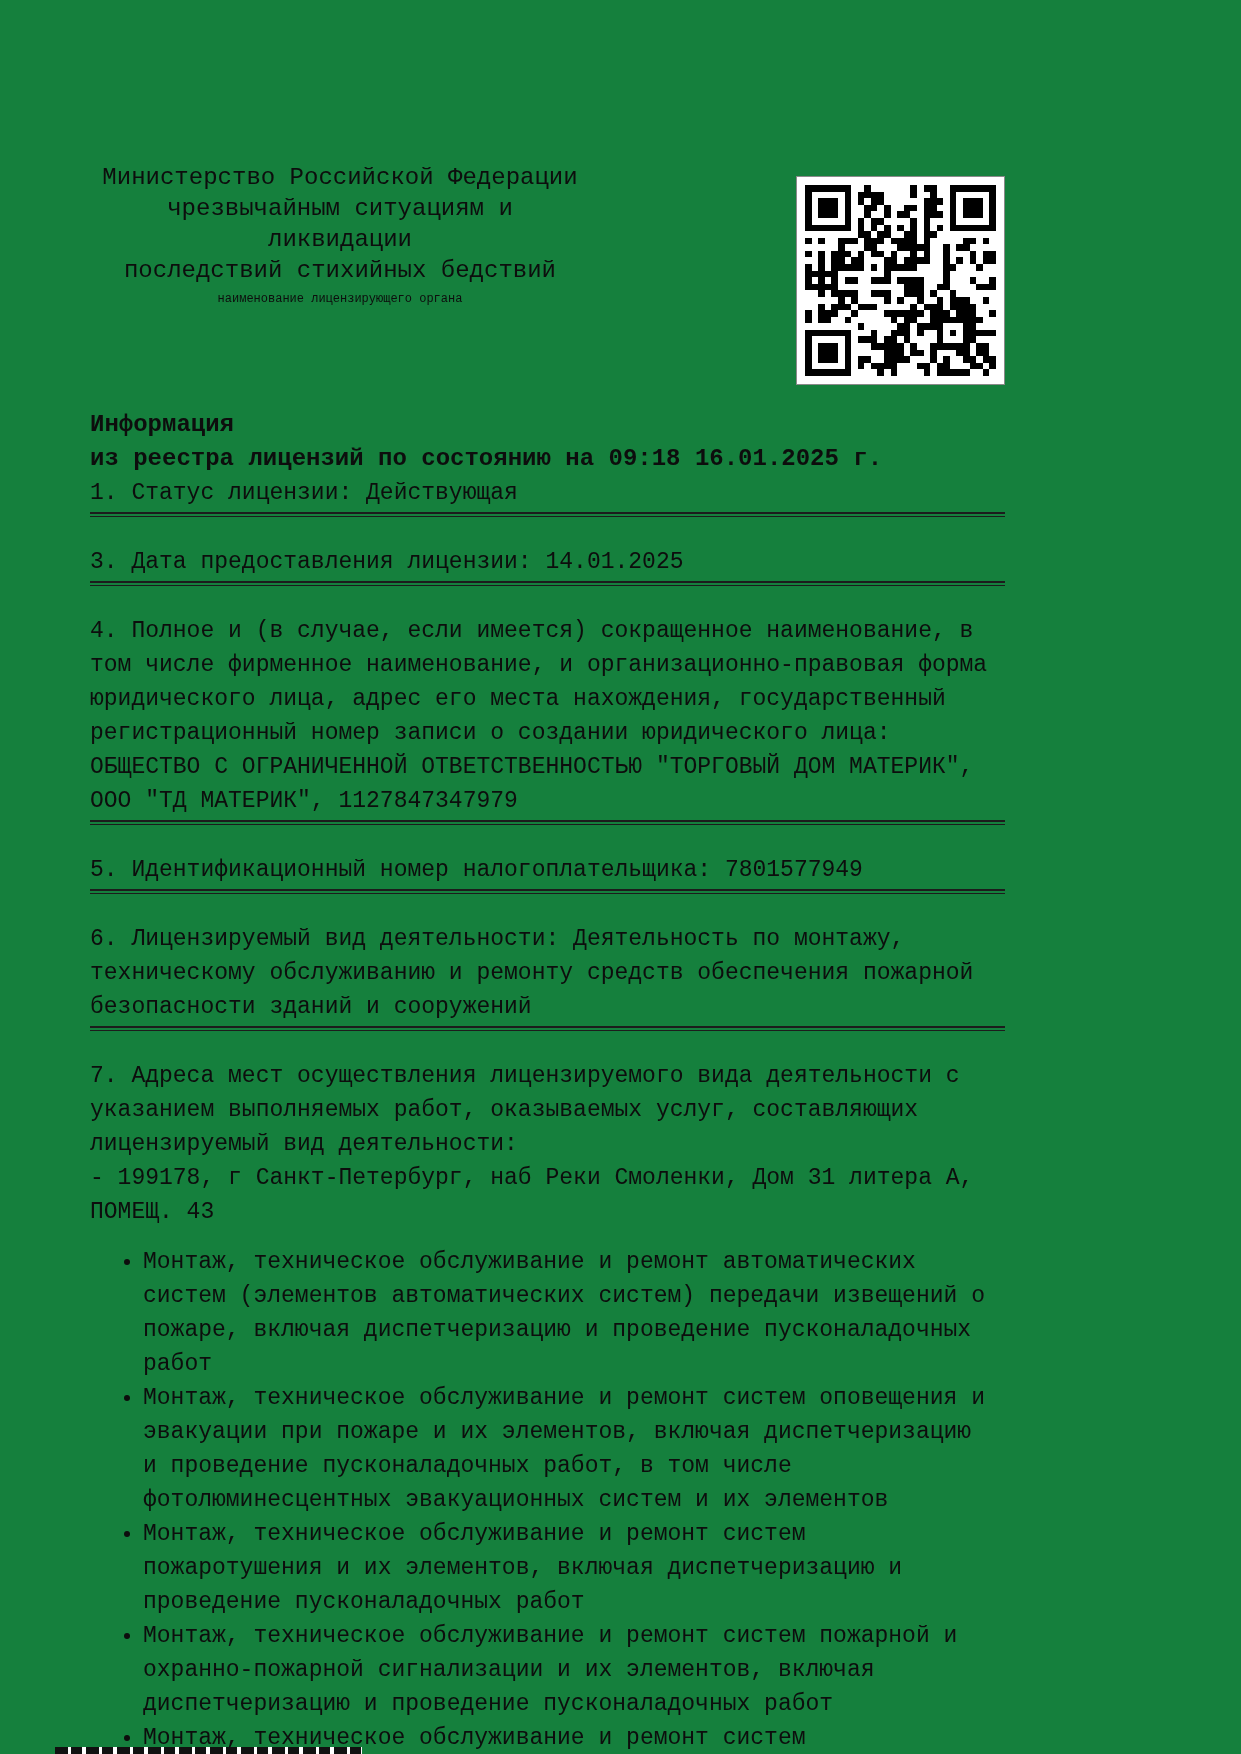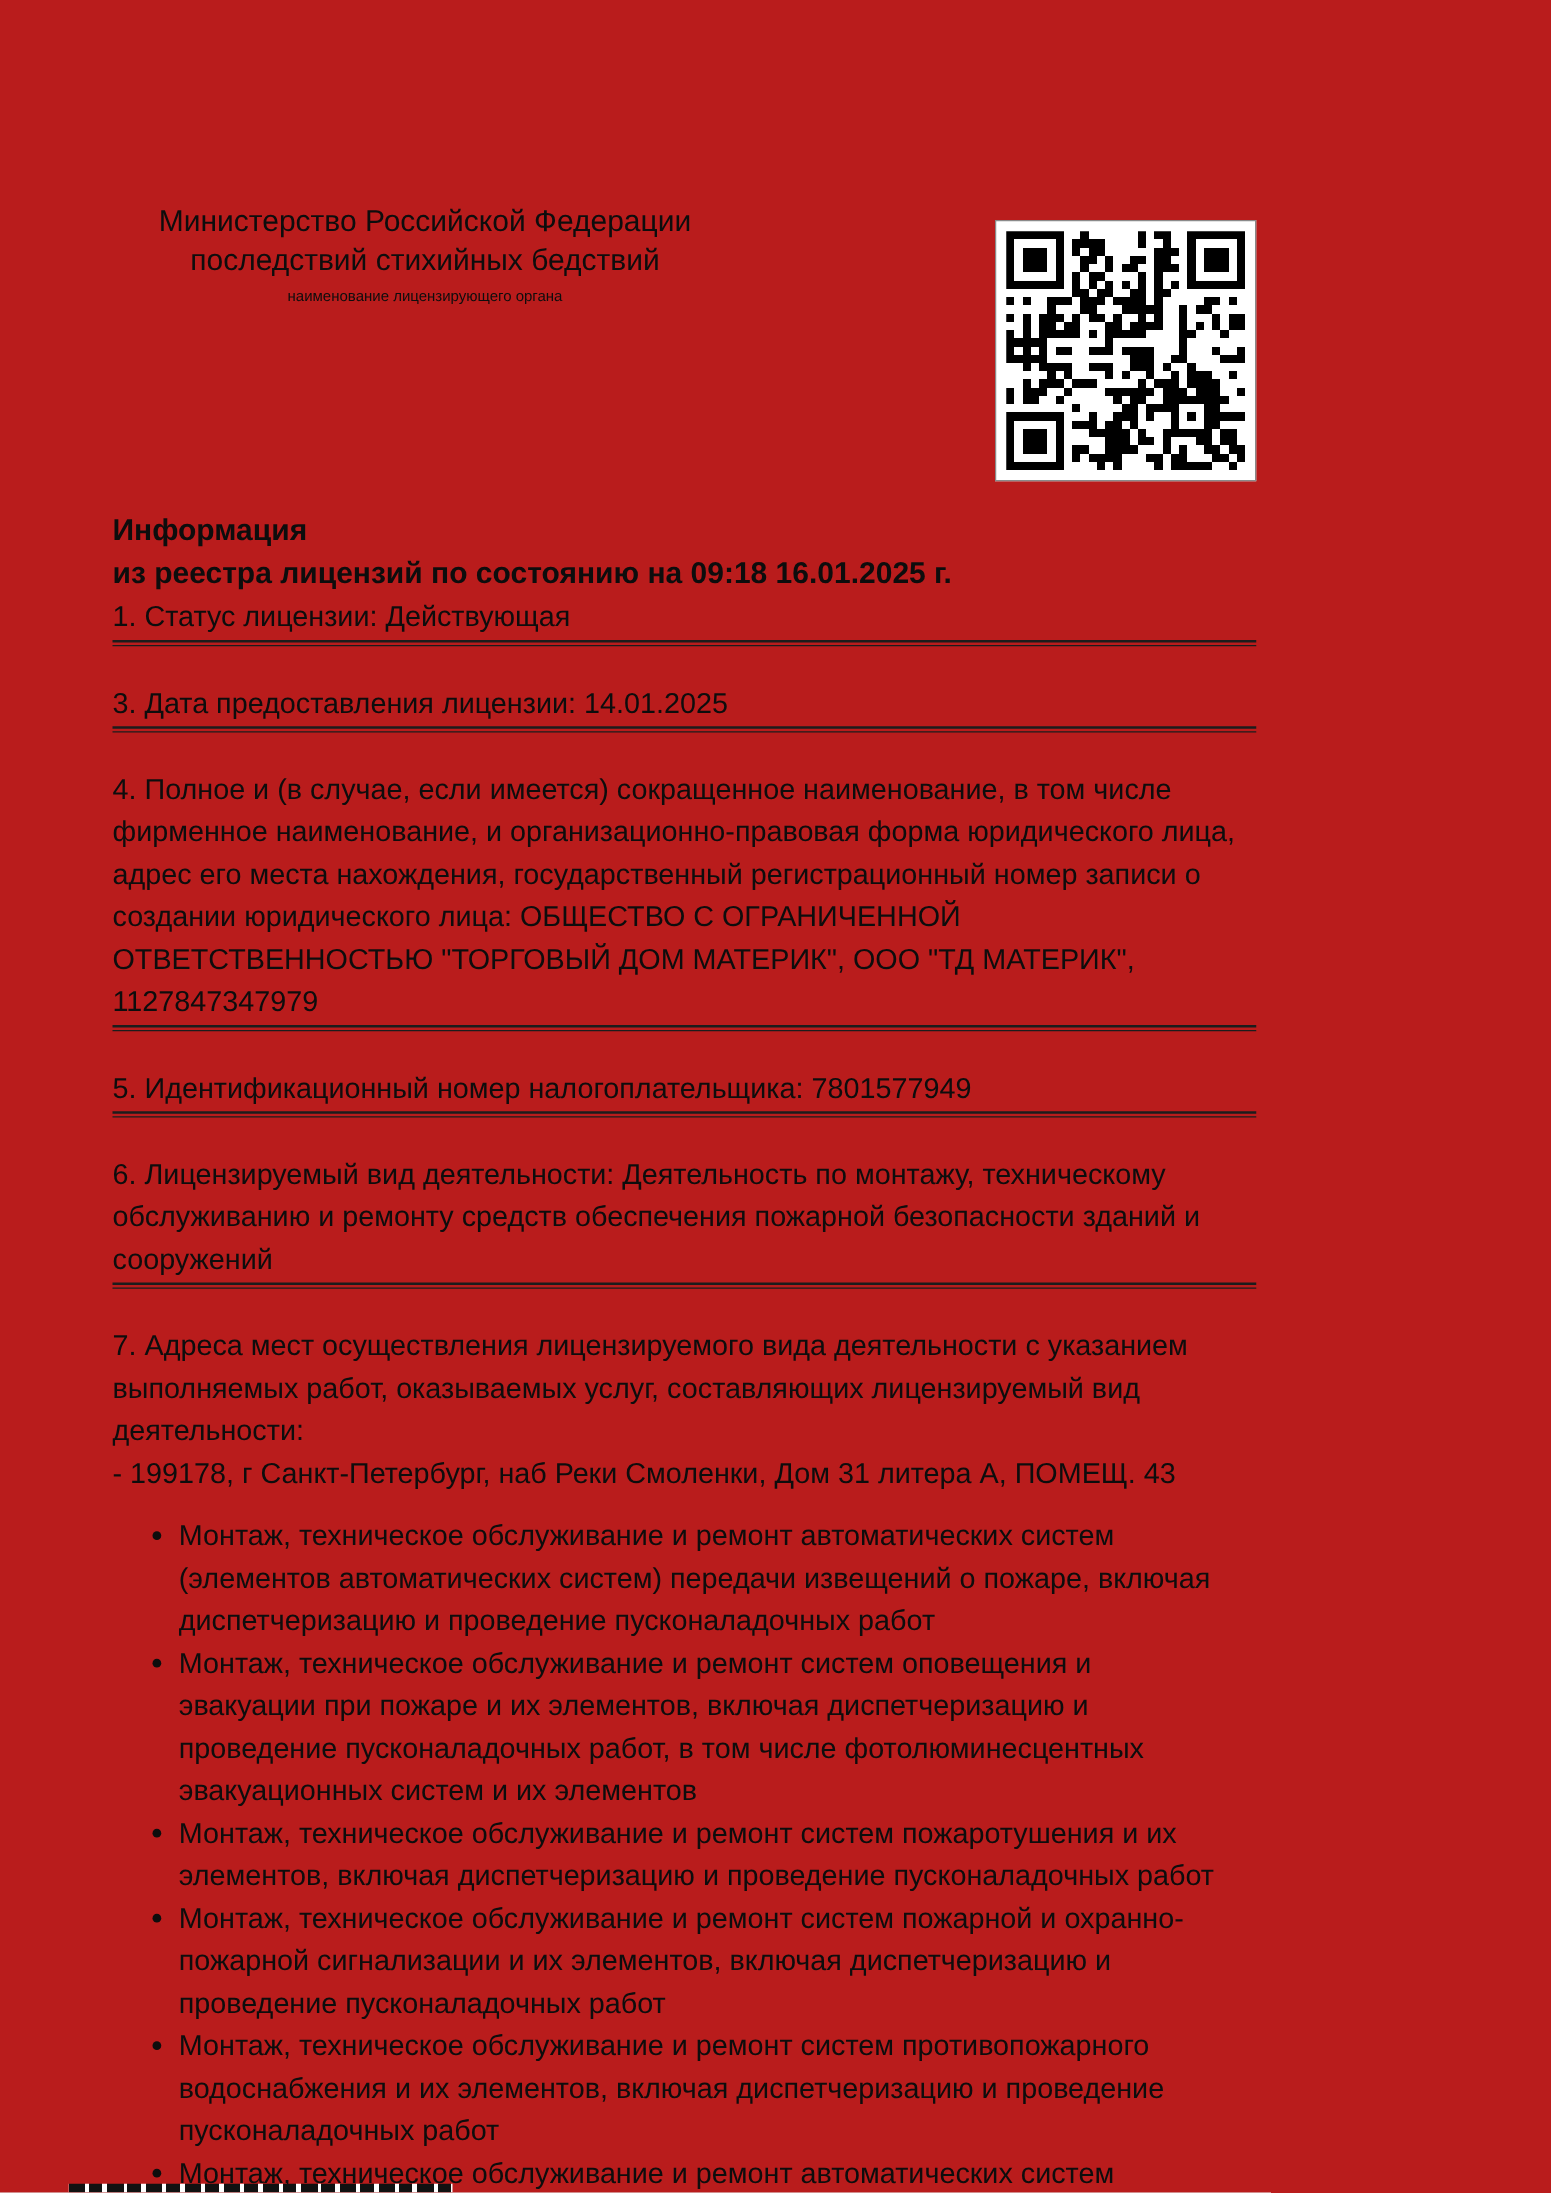--- a/index.html
+++ b/index.html
@@ -1,22 +1,22 @@
 <!DOCTYPE html>
 <html lang="ru"><head>
 <meta charset="utf-8">
 <style>
   html,body{margin:0;padding:0;background:#e8e8e8;}
   .page{
     position:relative;
     width:1241px;height:1754px;
     margin:0 auto;
-    background:#b91c1c;
+    background:#15803d;
     color:#0d0d0d;
-    font-family:Liberation Sans, sans-serif;
+    font-family:Liberation Mono, monospace;
     font-size:23px;
     line-height:34px;
     overflow:hidden;
     box-sizing:border-box;
     padding:160px 236px 0 90px;
   }
   
   .header-row{
     display:flex;
     justify-content:space-between;
@@ -95,20 +95,21 @@
   }
 </style>
 </head>
 <body>
 
 <div class="page">
 
   <div class="header-row">
     <div class="ministry-block">
       <div class="ministry-line">Министерство Российской Федерации</div>
+      <div class="ministry-line">чрезвычайным ситуациям и ликвидации</div>
       <div class="ministry-line">последствий стихийных бедствий</div>
       <div class="ministry-caption">наименование лицензирующего органа</div>
     </div>
     <div class="qr-box">
       <svg id="qr-svg" viewBox="0 0 29 29" xmlns="http://www.w3.org/2000/svg">
           <g fill="#000000">
             <rect x="0" y="0" width="1" height="1"></rect>
             <rect x="1" y="0" width="1" height="1"></rect>
             <rect x="2" y="0" width="1" height="1"></rect>
             <rect x="3" y="0" width="1" height="1"></rect>

